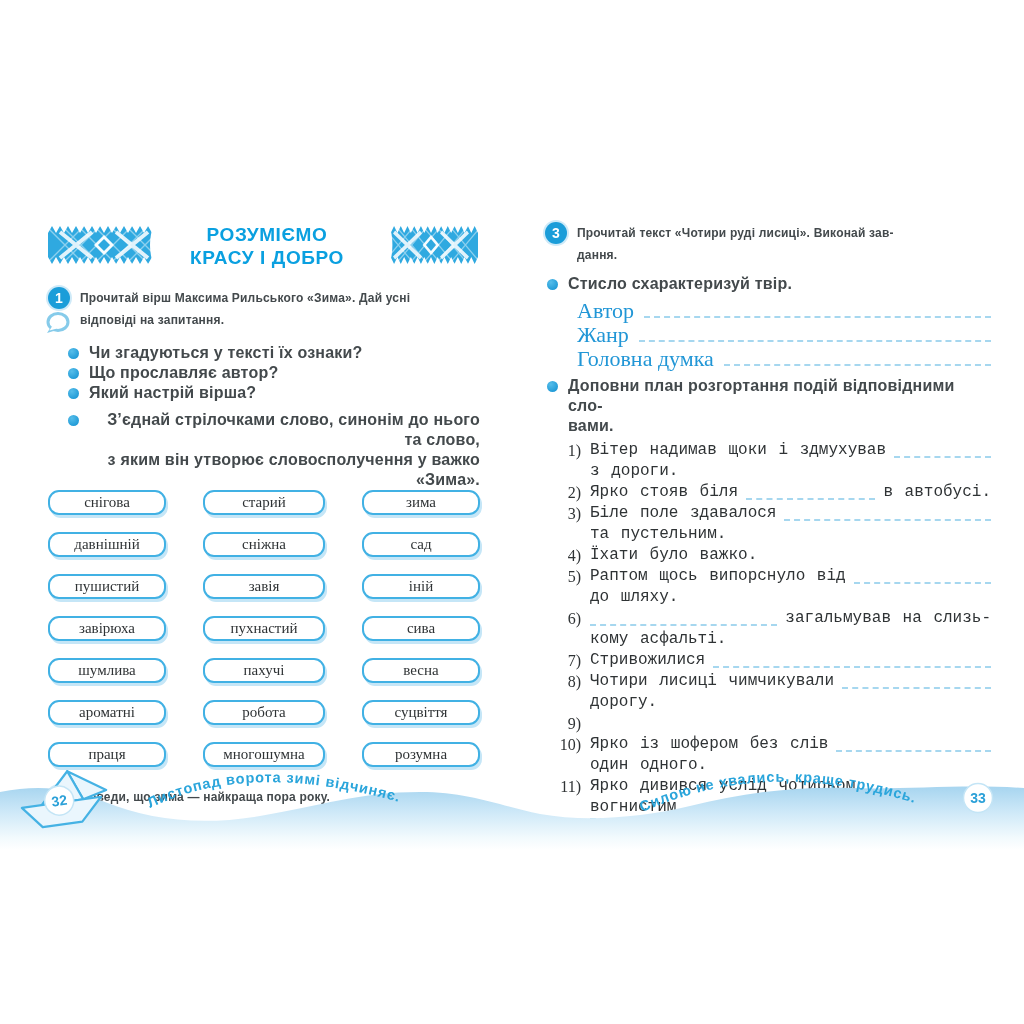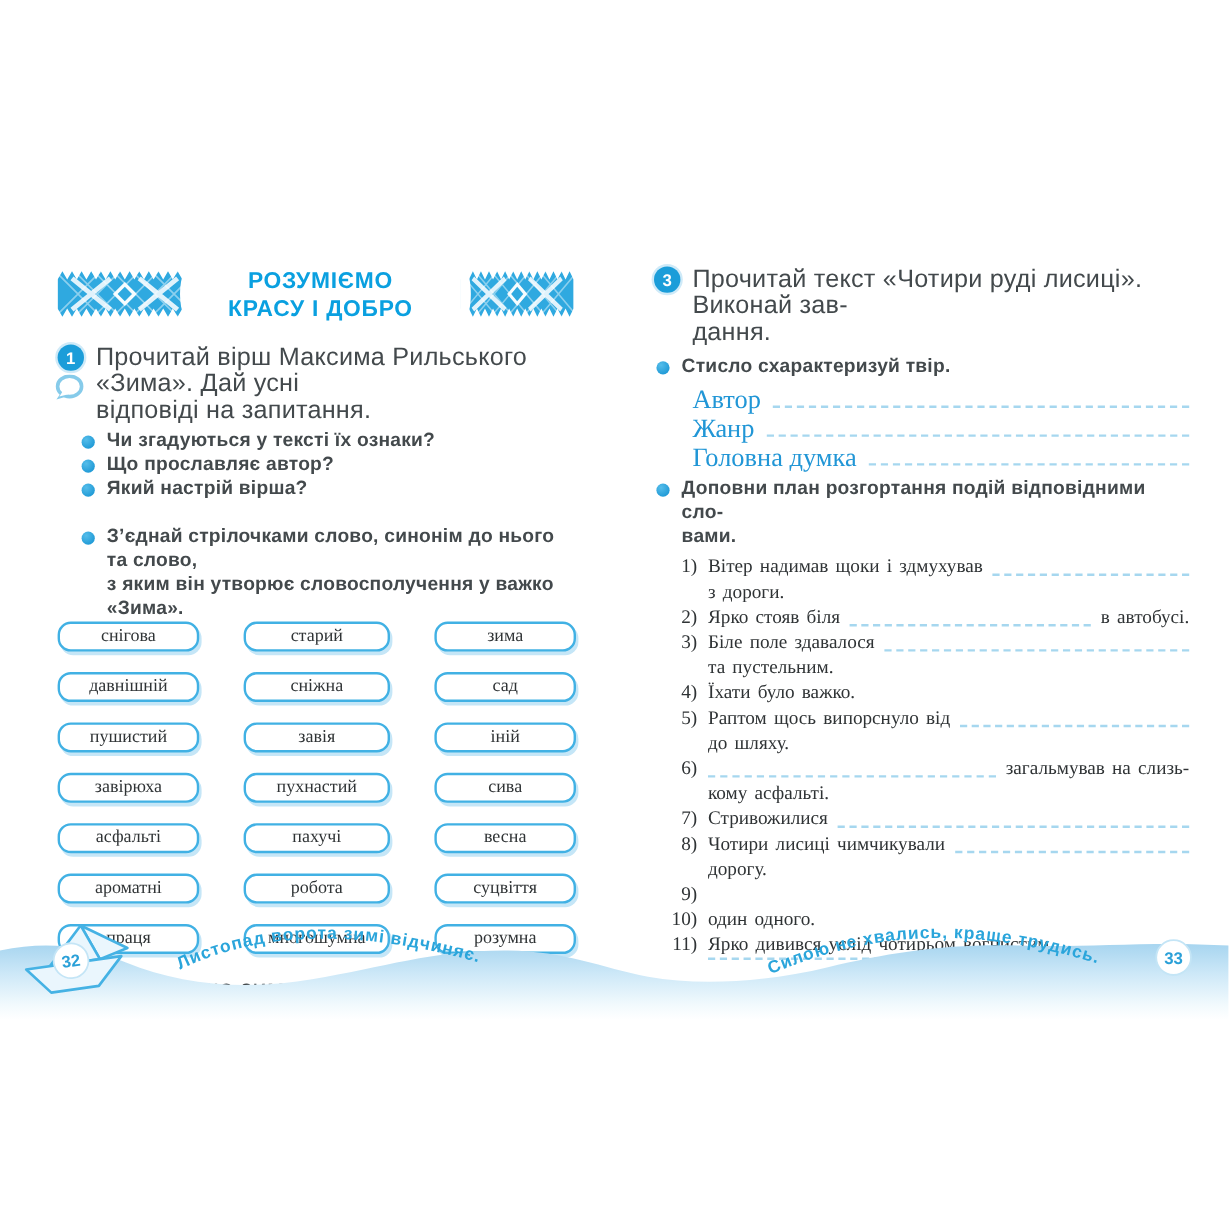--- a/index.html
+++ b/index.html
@@ -16,51 +16,51 @@
   .orn-r{right:2px;}
   .hdr-title{position:absolute;left:110px;right:104px;top:1px;text-align:center;
              color:#0AA0E0;font-weight:bold;font-size:19px;line-height:23px;letter-spacing:.6px;}
 
   
   .task{display:flex;margin-top:15px;}
   .task-marker{width:32px;flex:0 0 32px;}
   .tnum{width:22px;height:22px;border-radius:50%;background:#1B9DD9;color:#fff;
         font-size:14px;font-weight:bold;display:flex;align-items:center;justify-content:center;
         box-shadow:0 0 0 2px #cfeaf8;}
-  .task-text{flex:1;color:#43494c;font-size:21px;font-weight:400;line-height:22px;letter-spacing:.2px;}
+  .task-text{flex:1;color:#43494c;font-size:12px;font-weight:700;line-height:22px;letter-spacing:.2px;}
   .bubble{margin-top:3px;margin-left:-3px;}
 
   
   .qwrap{margin-top:5px;padding-left:20px;}
   .qrow{display:flex;align-items:flex-start;line-height:20px;}
   .qdot{flex:0 0 11px;width:11px;height:11px;border-radius:50%;margin-top:5px;
         background:radial-gradient(circle at 35% 30%,#55bdea,#0f8fd0);}
   .qtext{margin-left:10px;color:#43494c;font-size:16px;font-weight:600;letter-spacing:.2px;}
-  .qgap{margin-top:20px;}
+  .qgap{margin-top:7px;text-align:right;}
 
   
   .word-grid{display:grid;grid-template-columns:118px 122px 118px;
              justify-content:space-between;row-gap:17px;}
   .wbox{height:21px;border:2px solid #41B1E4;border-radius:11px;background:#fff;
         box-shadow:2px 3px 0 #c5e6f7;display:flex;align-items:center;justify-content:center;
         font-family:"Liberation Serif",serif;font-size:15px;color:#2f3335;}
 
   
   .sline{display:flex;align-items:flex-end;height:24px;}
   .slabel{font-family:"Liberation Serif",serif;font-size:22px;color:#2196D6;margin-right:10px;line-height:20px;}
   .blank{flex:1;min-width:40px;border-bottom:2px dashed #A6D7EF;margin-bottom:3px;}
   .labels{margin-top:3px;padding-left:32px;}
 
   .plan-list{margin-top:4px;}
   .pitem{display:flex;}
   .pnum{flex:0 0 36px;text-align:right;padding-right:9px;font-family:"Liberation Serif",serif;
         font-size:16px;color:#2f3335;line-height:21px;}
   .pbody{flex:1;}
   .pline{display:flex;align-items:flex-end;line-height:21px;}
-  .ptext{font-family:Liberation Serif, serif;font-size:16px;color:#2f3335;word-spacing:2px;}
+  .ptext{font-family:Liberation Mono, monospace;font-size:16px;color:#2f3335;word-spacing:2px;}
   .pline .ptext + .blank{margin-left:8px;}
   .pline .blank + .ptext{margin-left:8px;}
 
   
   .footer-svg{position:absolute;left:0;top:758px;width:1024px;height:112px;}
   .hidden-defs{position:absolute;width:0;height:0;}
 </style>
 </head>
 <body>
 
@@ -138,21 +138,21 @@
         <div class="wbox">зима</div>
         <div class="wbox">давнішній</div>
         <div class="wbox">сніжна</div>
         <div class="wbox">сад</div>
         <div class="wbox">пушистий</div>
         <div class="wbox">завія</div>
         <div class="wbox">іній</div>
         <div class="wbox">завірюха</div>
         <div class="wbox">пухнастий</div>
         <div class="wbox">сива</div>
-        <div class="wbox">асфальті</div>
+        <div class="wbox">шумлива</div>
         <div class="wbox">пахучі</div>
         <div class="wbox">весна</div>
         <div class="wbox">ароматні</div>
         <div class="wbox">робота</div>
         <div class="wbox">суцвіття</div>
         <div class="wbox">праця</div>
         <div class="wbox">многошумна</div>
         <div class="wbox">розумна</div>
       </div>
 
@@ -295,20 +295,24 @@
               <span class="ptext">дорогу.</span>
             </div>
           </div>
         </div>
         <div class="pitem">
           <div class="pnum">9)</div>
         </div>
         <div class="pitem">
           <div class="pnum">10)</div>
           <div class="pbody">
+            <div class="pline">
+              <span class="ptext">Ярко із шофером без слів</span>
+              <span class="blank"></span>
+            </div>
             <div class="pline">
               <span class="ptext">один одного.</span>
             </div>
           </div>
         </div>
         <div class="pitem">
           <div class="pnum">11)</div>
           <div class="pbody">
             <div class="pline">
               <span class="ptext">Ярко дивився услід чотирьом вогнистим</span>

